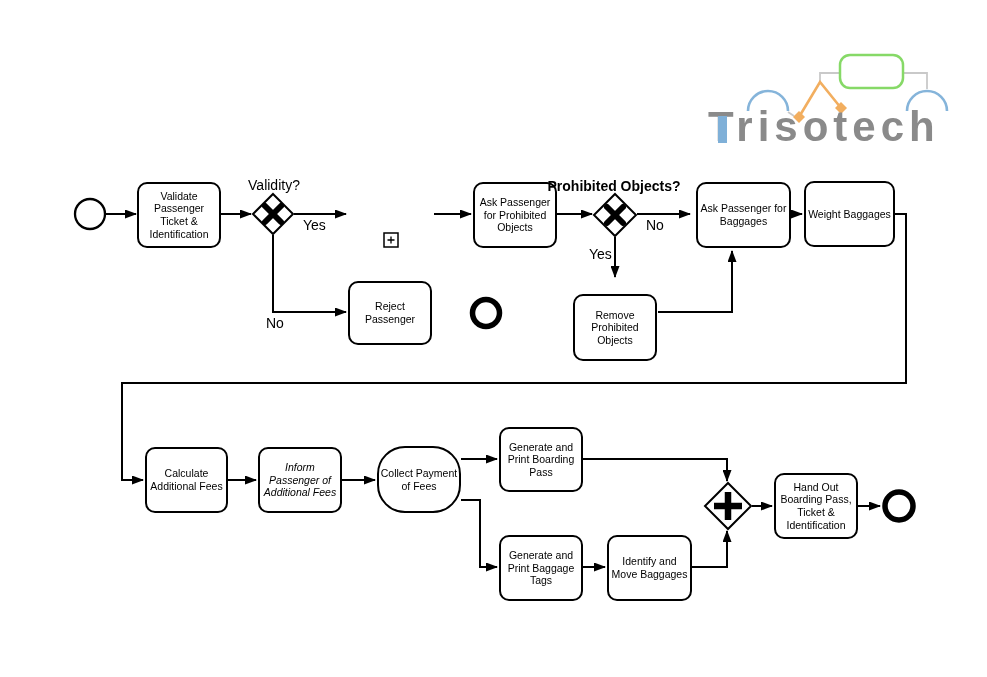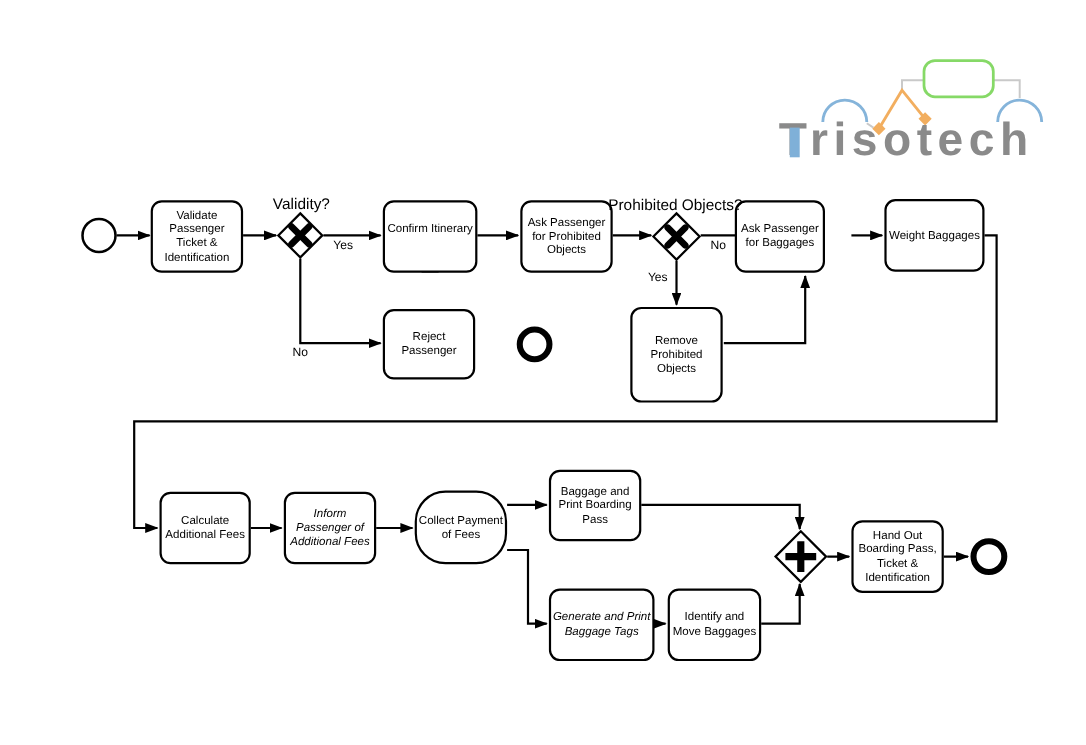--- a/index.html
+++ b/index.html
@@ -21,21 +21,21 @@
     align-items:center;
     justify-content:center;
     text-align:center;
     font-size:10.5px;
     line-height:1.2;
     color:#000;
     padding:0;
   }
   .edge-label{
     position:absolute;
-    font-size:11px;
+    font-size:14px;
     color:#000;
     white-space:nowrap;
   }
   .gw-label{
     position:absolute;
     font-size:14px;
     color:#000;
     white-space:nowrap;
     transform:translateX(-50%);
   }
@@ -131,49 +131,48 @@
     </g>
 
     <g>
       <rect x="384" y="233" width="14" height="14" fill="#fff" stroke="#000" stroke-width="1.5"></rect>
       <path d="M387.5 240 L394.5 240 M391 236.5 L391 243.5" stroke="#000" stroke-width="1.3"></path>
     </g>
   </svg>
 
   <div class="task" style="left:137px;top:182px;width:84px;height:66px;">Validate Passenger Ticket &amp; Identification</div>
 
-  <div class="task" style="left:348px;top:182px;width:86px;height:66px;padding-bottom:14px;">Confirm Itinerary</div>
 
   <div class="task" style="left:473px;top:182px;width:84px;height:66px;">Ask Passenger for Prohibited Objects</div>
 
-  <div class="task" style="left:668px;top:182px;width:82px;height:66px;">Ask Passenger for Baggages</div>
+  <div class="task" style="left:696px;top:182px;width:95px;height:66px;">Ask Passenger for Baggages</div>
 
   <div class="task" style="left:804px;top:181px;width:91px;height:66px;">Weight Baggages</div>
 
   <div class="task" style="left:348px;top:281px;width:84px;height:64px;text-align:center;">Reject Passenger</div>
 
-  <div class="task" style="left:573px;top:279px;width:84px;height:87px;">Remove Prohibited Objects</div>
+  <div class="task" style="left:573px;top:294px;width:84px;height:67px;">Remove Prohibited Objects</div>
 
   <div class="task" style="left:145px;top:447px;width:83px;height:66px;">Calculate Additional Fees</div>
 
   <div class="task" style="left:258px;top:447px;width:84px;height:66px;font-style:italic;">Inform Passenger of Additional Fees</div>
 
   <div class="task" style="left:377px;top:446px;width:84px;height:67px;border-radius:28px;">Collect Payment of Fees</div>
 
-  <div class="task" style="left:499px;top:427px;width:84px;height:65px;">Baggage and Print Boarding Pass</div>
+  <div class="task" style="left:499px;top:427px;width:84px;height:65px;">Generate and Print Boarding Pass</div>
 
-  <div class="task" style="left:499px;top:535px;width:96px;height:66px;font-style:italic;">Generate and Print Baggage Tags</div>
+  <div class="task" style="left:499px;top:535px;width:84px;height:66px;">Generate and Print Baggage Tags</div>
 
   <div class="task" style="left:607px;top:535px;width:85px;height:66px;">Identify and Move Baggages</div>
 
   <div class="task" style="left:774px;top:473px;width:84px;height:66px;">Hand Out Boarding Pass, Ticket &amp; Identification</div>
 
   <div class="gw-label" style="left:274px;top:177px;">Validity?</div>
 
-  <div class="gw-label" style="left:614px;top:178px;">Prohibited Objects?</div>
+  <div class="gw-label" style="left:614px;top:178px;font-weight:bold;">Prohibited Objects?</div>
 
   <div class="edge-label" style="left:303px;top:217px;">Yes</div>
 
   <div class="edge-label" style="left:266px;top:315px;">No</div>
 
   <div class="edge-label" style="left:646px;top:217px;">No</div>
 
   <div class="edge-label" style="left:589px;top:246px;">Yes</div>
 
   <div id="logo-text">Trisotech</div>

